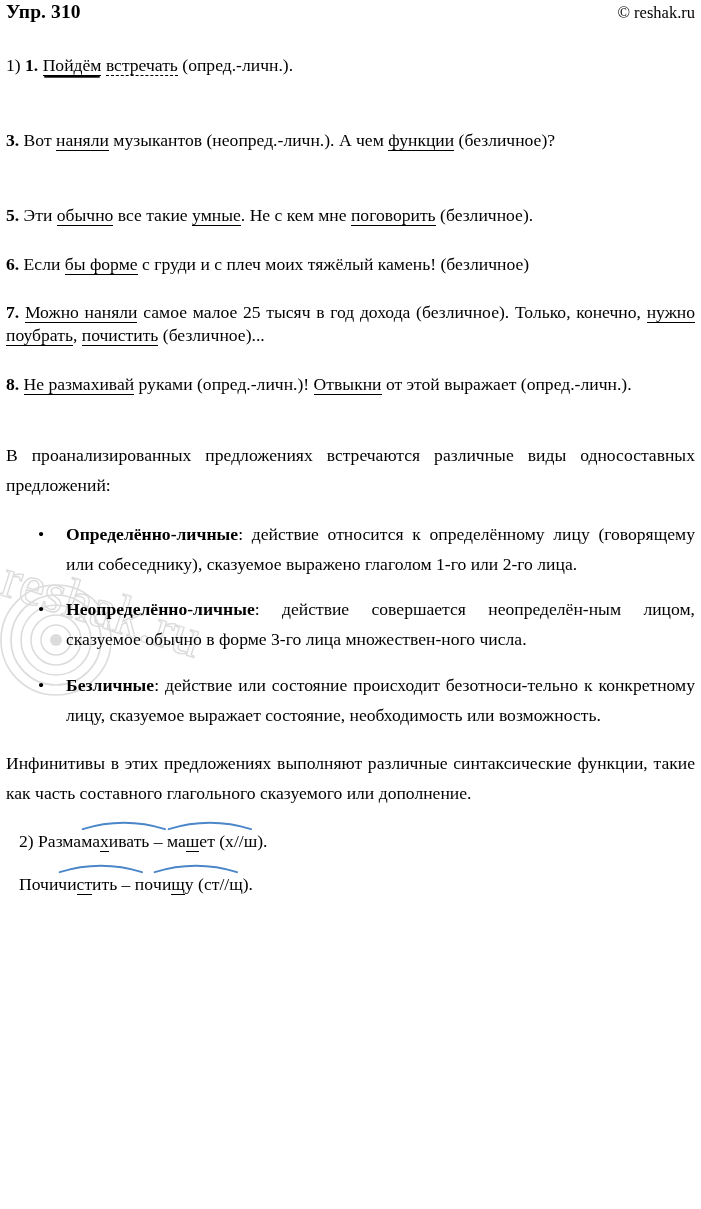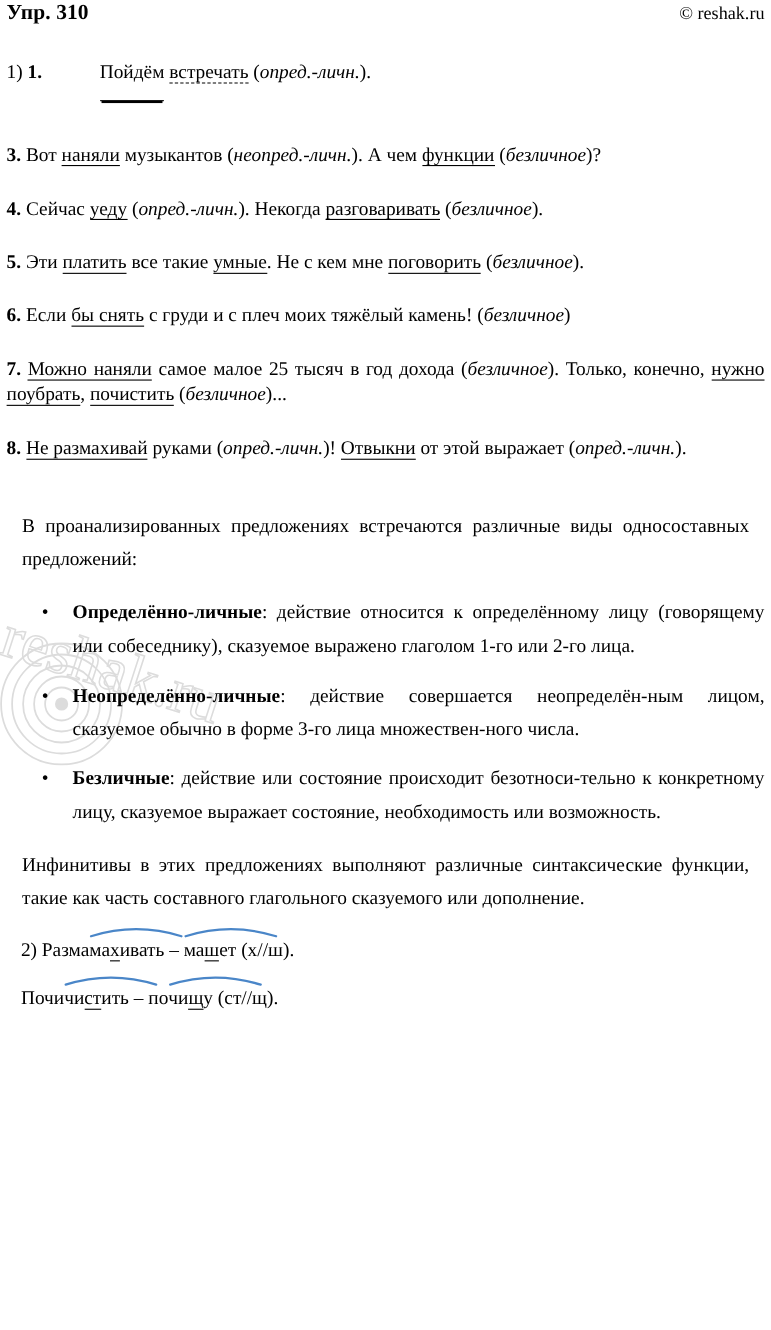--- a/index.html
+++ b/index.html
@@ -68,32 +68,31 @@
   .sent-gap { height: 26px; }
 
   
   .u-solid {
     border-bottom: 1.4px solid #000;
     padding-bottom: 0px;
   }
   .u-double {
     border-bottom: 1.3px solid #000;
     box-shadow: 0 3px 0 -1.3px #000;
-    padding-bottom: 16px;
-    margin-left: 48px;
+    padding-bottom: 0px;
   }
   .u-dash {
     border-bottom: 1.5px dashed #000;
     padding-bottom: 0px;
   }
-  .ital { font-style: italic; }
+  .ital { }
 
   
   .para {
-    margin: 0 16px;
+    margin: 0 2px;
     text-align: justify;
     font-size: 17.6px;
     line-height: 1.72;
   }
   .para-gap { height: 18px; }
 
   
   .bullets { margin: 0; padding: 0; list-style: none; }
   .bullet-item {
     position: relative;
@@ -162,25 +161,24 @@
   </div>
 
   <div class="sent-gap"></div>
 
   <div id="sentence-list">
       <div class="sent"><span>1) </span><span class="num">1. </span><span class="u-double">Пойдём</span><span> </span><span class="u-dash">встречать</span><span> (</span><span class="ital">опред.-личн.</span><span>).</span></div>
       <div class="sent-gap"></div>
       <div class="sent-gap"></div>
       <div class="sent"><span class="num">3. </span><span>Вот </span><span class="u-solid">наняли</span><span> музыкантов (</span><span class="ital">неопред.-личн.</span><span>). А чем </span><span class="u-solid">функции</span><span> (</span><span class="ital">безличное</span><span>)?</span></div>
       <div class="sent-gap"></div>
-      <div class="sent"><span class="num">4. </span><span>Сейчас </span><span class="u-solid">уеду</span><span> (</span><span class="ital">опред.-личн.</span><span>). Некогда </span><span class="u-solid">разговаривать</span><span> (</span><span class="ital">безличное</span><span>).</span></div>
-      <div class="sent-gap"></div>
-      <div class="sent"><span class="num">5. </span><span>Эти </span><span class="u-solid">платить</span><span> все такие </span><span class="u-solid">умные</span><span>. Не с кем мне </span><span class="u-solid">поговорить</span><span> (</span><span class="ital">безличное</span><span>).</span></div>
-      <div class="sent-gap"></div>
-      <div class="sent"><span class="num">6. </span><span>Если </span><span class="u-solid">бы снять</span><span> с груди и с плеч моих тяжёлый камень! (</span><span class="ital">безличное</span><span>)</span></div>
+      <div class="sent-gap"></div>
+      <div class="sent"><span class="num">5. </span><span>Эти </span><span class="u-solid">обычно</span><span> все такие </span><span class="u-solid">умные</span><span>. Не с кем мне </span><span class="u-solid">поговорить</span><span> (</span><span class="ital">безличное</span><span>).</span></div>
+      <div class="sent-gap"></div>
+      <div class="sent"><span class="num">6. </span><span>Если </span><span class="u-solid">бы форме</span><span> с груди и с плеч моих тяжёлый камень! (</span><span class="ital">безличное</span><span>)</span></div>
       <div class="sent-gap"></div>
       <div class="sent"><span class="num">7. </span><span class="u-solid">Можно наняли</span><span> самое малое 25 тысяч в год дохода (</span><span class="ital">безличное</span><span>). Только, конечно, </span><span class="u-solid">нужно поубрать</span><span>, </span><span class="u-solid">почистить</span><span> (</span><span class="ital">безличное</span><span>)...</span></div>
       <div class="sent-gap"></div>
       <div class="sent"><span class="num">8. </span><span class="u-solid">Не размахивай</span><span> руками (</span><span class="ital">опред.-личн.</span><span>)! </span><span class="u-solid">Отвыкни</span><span> от этой выражает (</span><span class="ital">опред.-личн.</span><span>).</span></div>
       <div class="sent-gap"></div>
     </div>
 
   <div class="para-gap"></div>
 
   <div class="para">В проанализированных предложениях встречаются различные виды односоставных предложений:</div>

